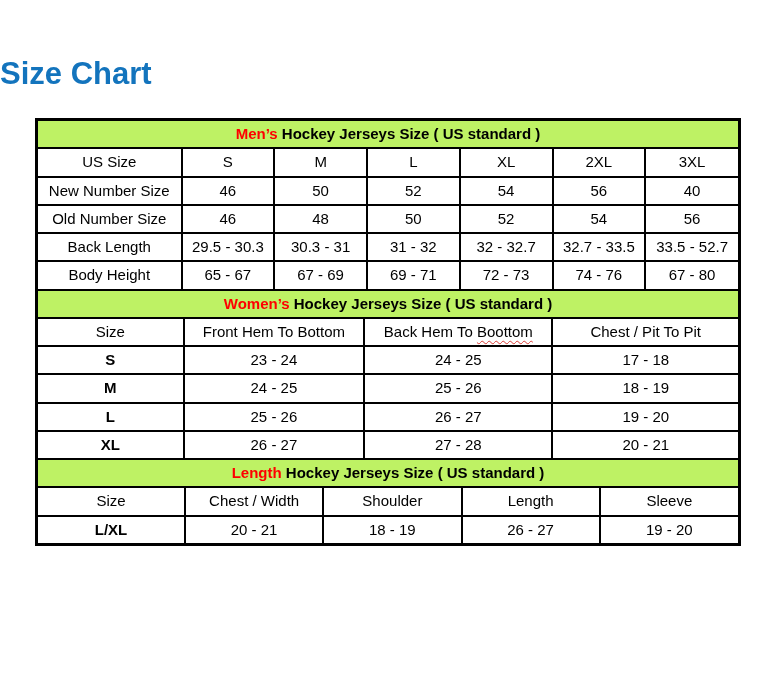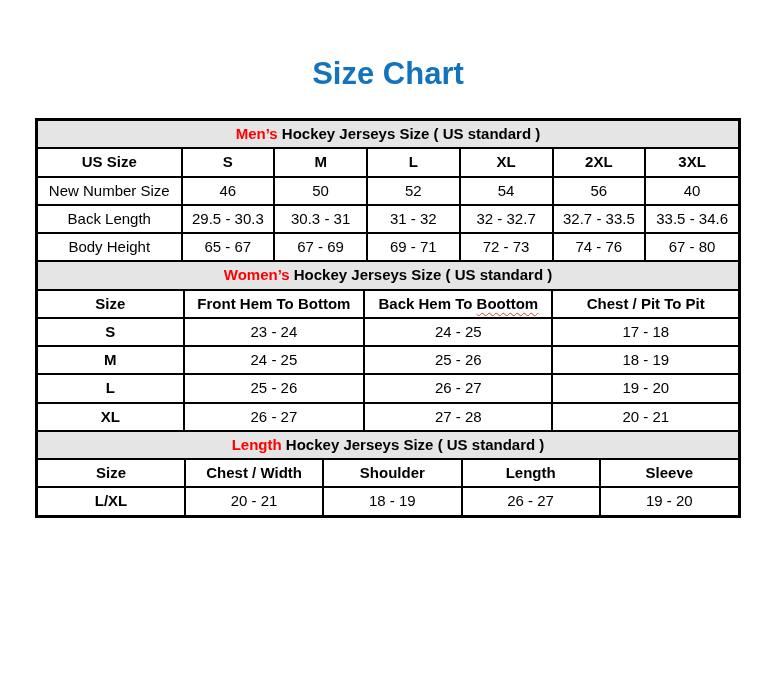--- a/index.html
+++ b/index.html
@@ -1,28 +1,28 @@
 <!DOCTYPE html>
 <html><head>
 <meta charset="utf-8">
 <style>
   html,body{margin:0;padding:0;background:#ffffff;}
   body{width:776px;height:692px;font-family:"Liberation Sans",sans-serif;color:#000;overflow:hidden;}
   .page{padding-top:56px;}
-  .title{margin:0 0 26px 0;text-align:center;color:#1374BD;font-size:31px;font-weight:700;}
+  .title{margin:0 0 26px 0;color:#1374BD;font-size:31px;font-weight:700;}
   .chart{width:700px;margin:0 auto;border:3px solid #000;}
   table.sec{width:100%;border-collapse:collapse;table-layout:fixed;margin:0;}
   .sec td{border:2px solid #000;text-align:center;font-size:15px;padding:3px 2px;line-height:1.35;overflow:hidden;white-space:nowrap;}
   .sec tr:first-child td{border-top:0;}
   .sec td:first-child{border-left:0;}
   .sec td:last-child{border-right:0;}
   .chart table.sec:last-child tr:last-child td{border-bottom:0;}
-  .banner{background:#e5e5e5;font-weight:700;font-size:19px;padding:8px 2px;}
+  .banner{background:#bef264;font-weight:700;font-size:19px;padding:8px 2px;}
   .accent{color:#FF0000;}
-  .th{font-weight:700;}
+  .th{font-weight:400;}
   .label-bold{font-weight:700;}
   .label-plain{font-weight:400;margin-left:20px;}
   .squiggle{text-decoration:underline;text-decoration-style:wavy;text-decoration-color:#D83A33;text-decoration-thickness:1px;text-underline-offset:3px;}
 </style>
 </head>
 <body>
 
 <div class="page">
   <h1 class="title">Size Chart</h1>
 
@@ -54,27 +54,36 @@
       <tr>
         <td class="label-plain">New Number Size</td>
         <td>46</td>
         <td>50</td>
         <td>52</td>
         <td>54</td>
         <td>56</td>
         <td>40</td>
       </tr>
       <tr>
+        <td class="label-plain">Old Number Size</td>
+        <td>46</td>
+        <td>48</td>
+        <td>50</td>
+        <td>52</td>
+        <td>54</td>
+        <td>56</td>
+      </tr>
+      <tr>
         <td class="label-plain">Back Length</td>
         <td>29.5 - 30.3</td>
         <td>30.3 - 31</td>
         <td>31 - 32</td>
         <td>32 - 32.7</td>
         <td>32.7 - 33.5</td>
-        <td>33.5 - 34.6</td>
+        <td>33.5 - 52.7</td>
       </tr>
       <tr>
         <td class="label-plain">Body Height</td>
         <td>65 - 67</td>
         <td>67 - 69</td>
         <td>69 - 71</td>
         <td>72 - 73</td>
         <td>74 - 76</td>
         <td>67 - 80</td>
       </tr>

